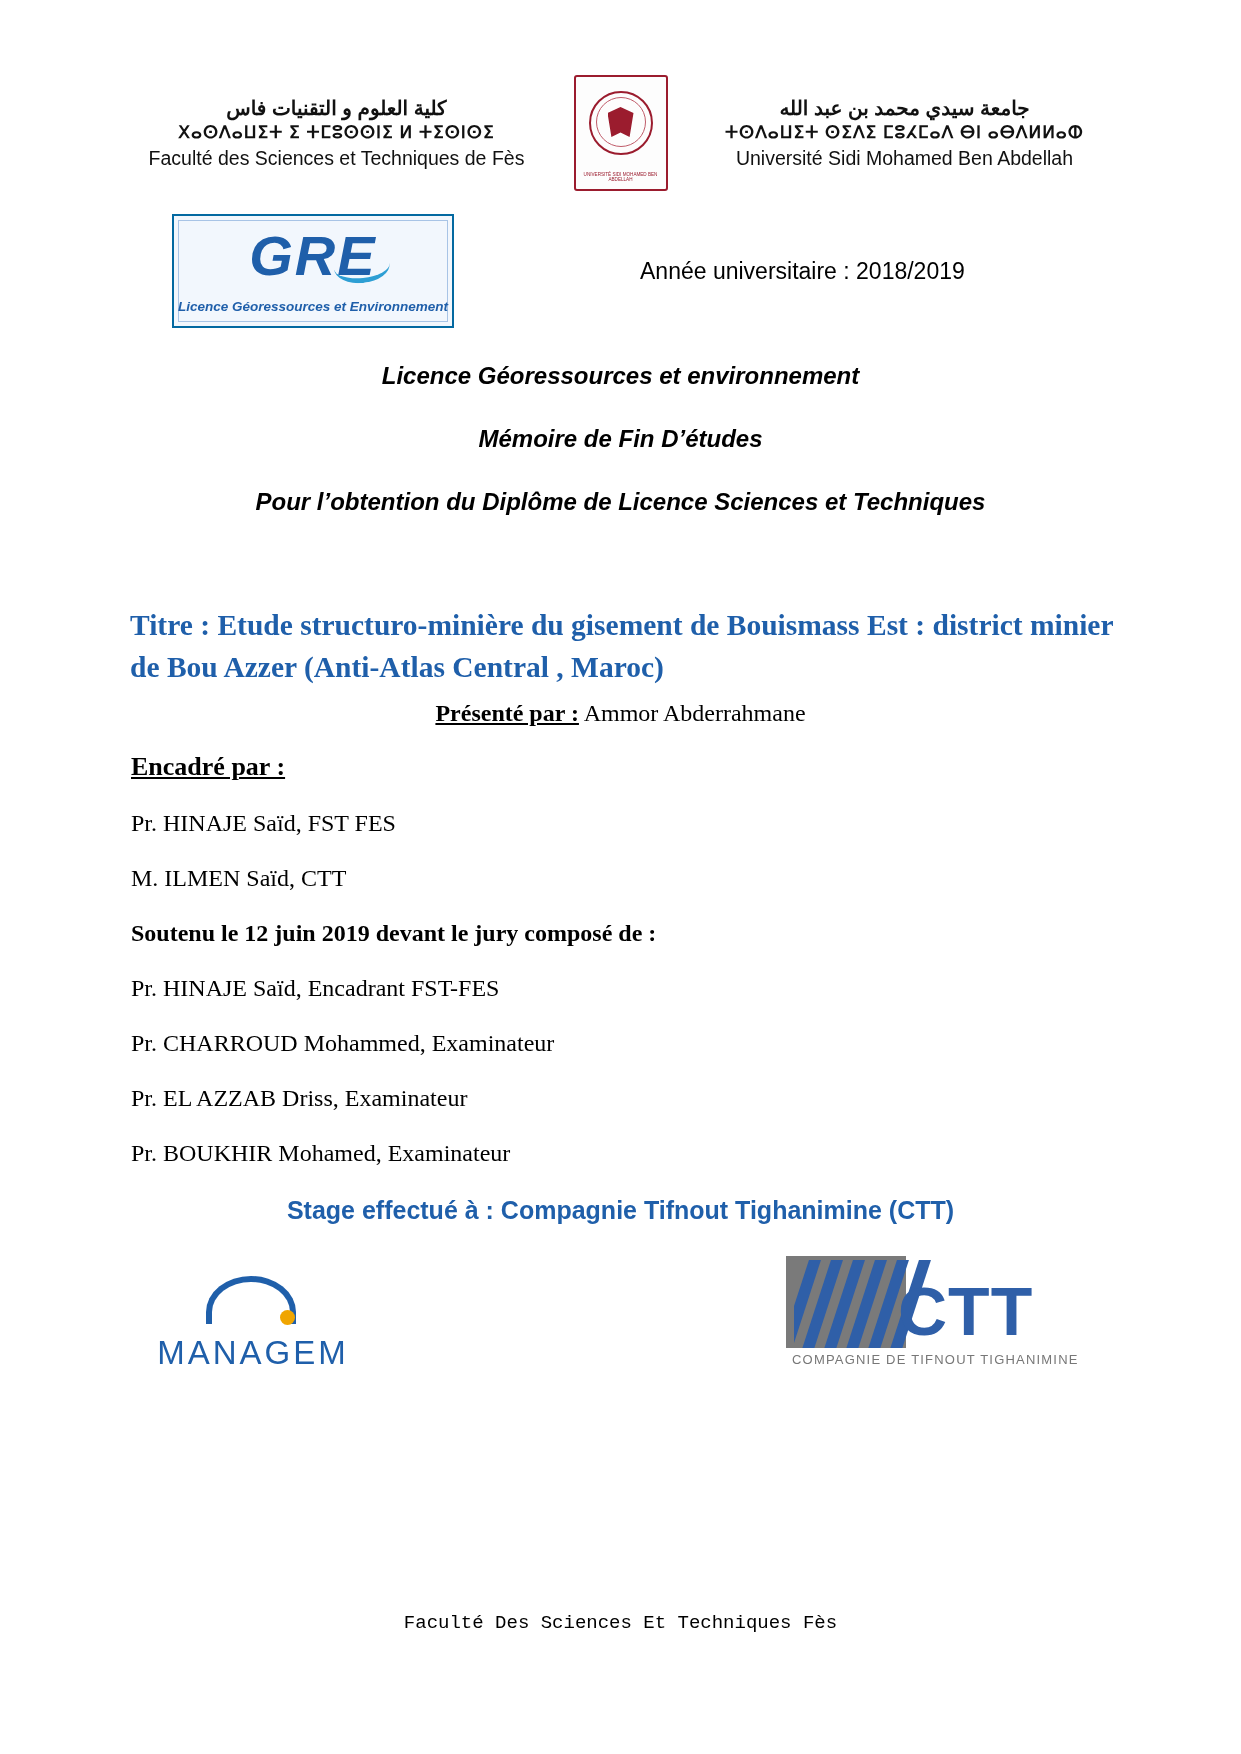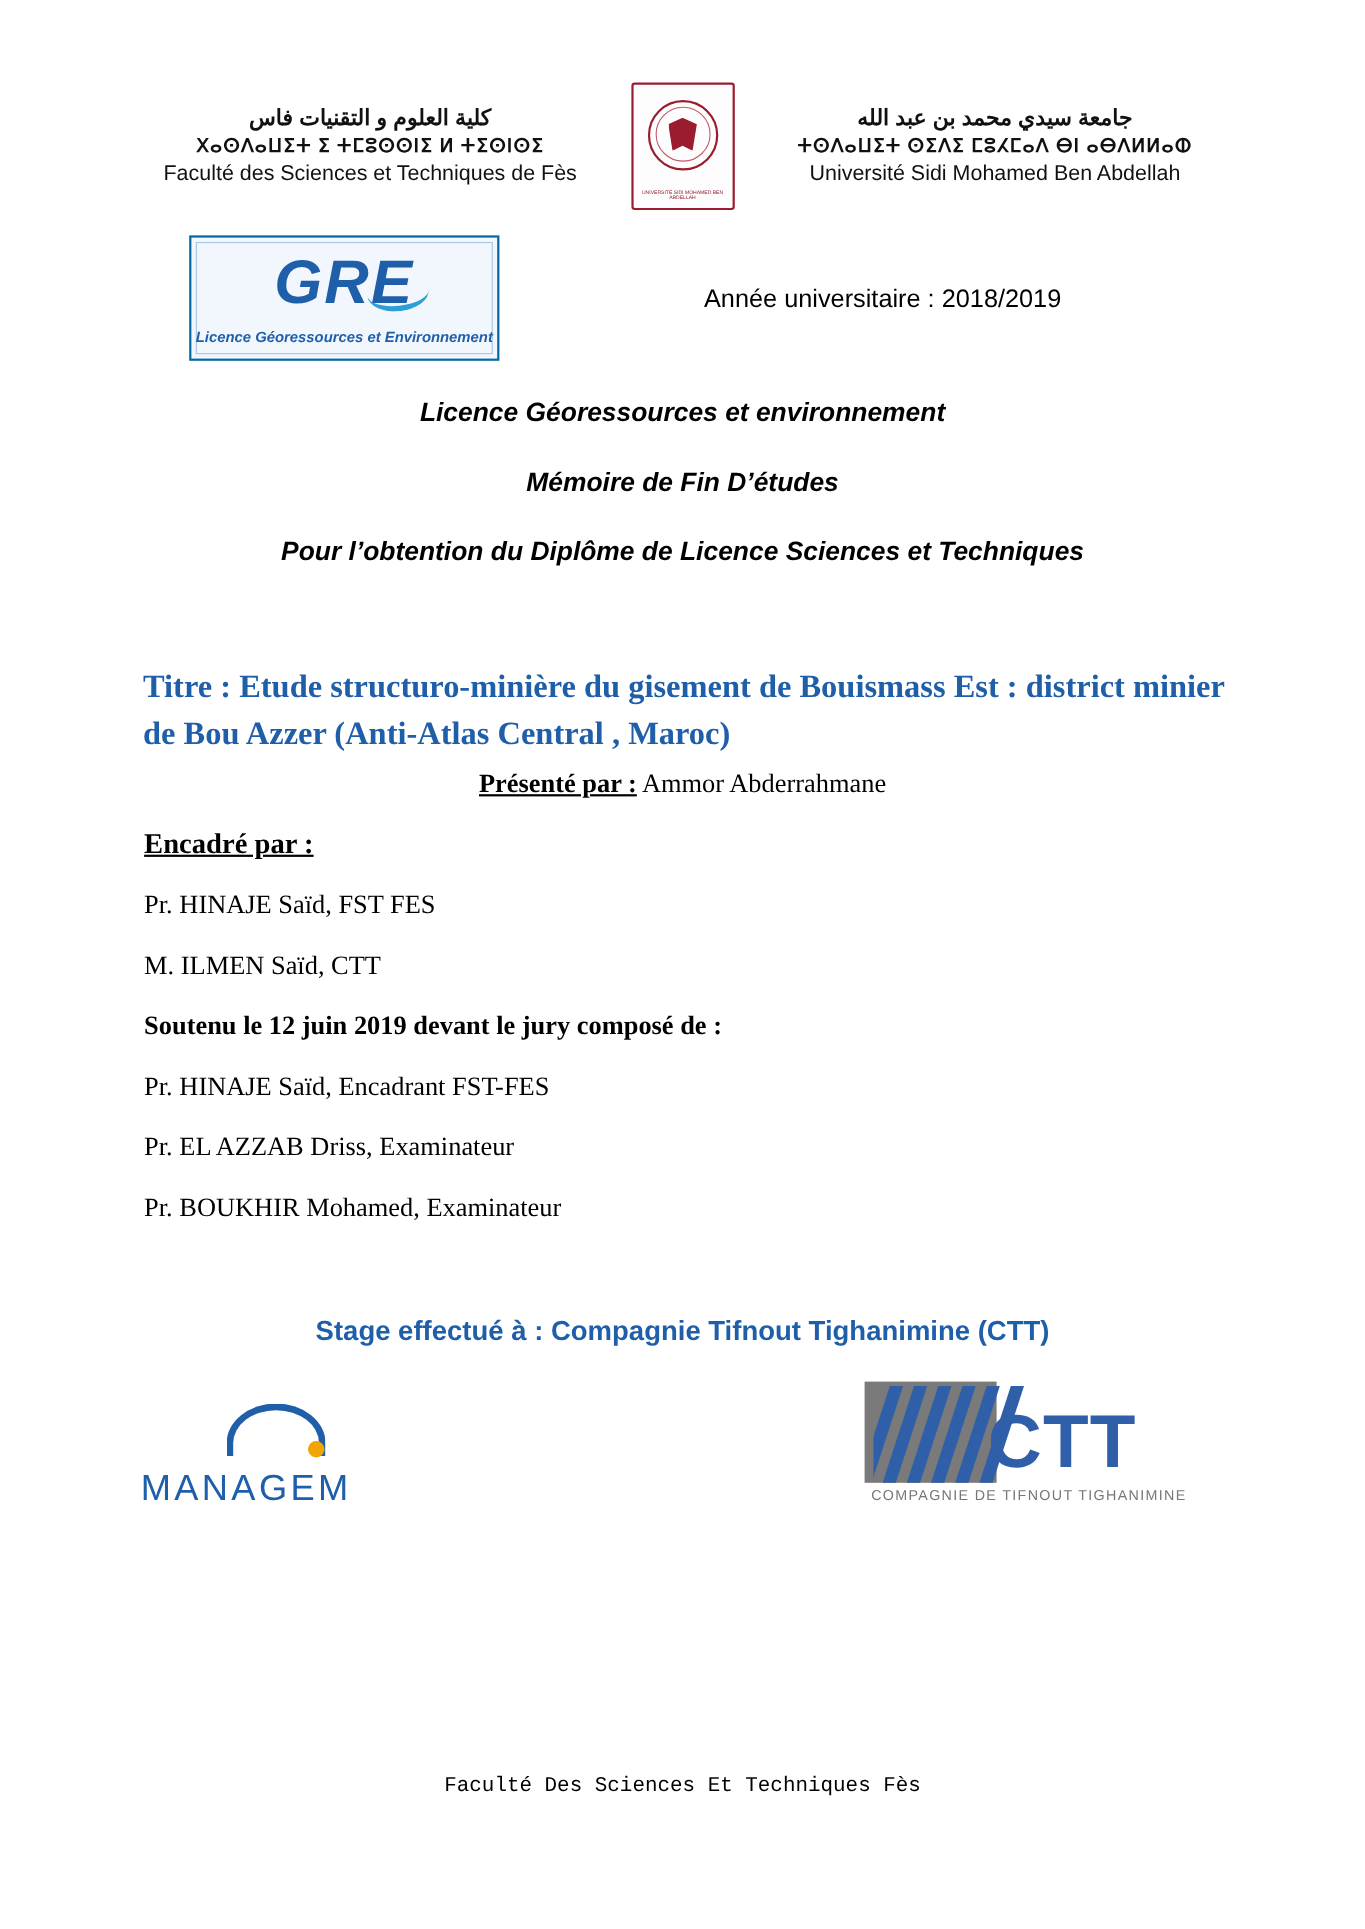--- a/index.html
+++ b/index.html
@@ -284,21 +284,21 @@
     width: 15px;
     height: 15px;
     border-radius: 50%;
     background: #f0a500;
   }
   .managem .word {
     position: absolute;
     left: 0;
     top: 62px;
     width: 250px;
-    text-align: left;
+    text-align: center;
     font-family: "Liberation Sans", sans-serif;
     font-size: 33px;
     letter-spacing: 3px;
     color: #1f5faa;
   }
 
   
   .ctt {
     position: absolute;
     left: 786px;
@@ -412,20 +412,21 @@
     <b>Présenté par :</b>
     <span>Ammor Abderrahmane</span>
   </div>
 
   <div class="block">
     <div class="head">Encadré par :</div>
     <div class="row">Pr. HINAJE Saïd, FST FES</div>
     <div class="row">M. ILMEN Saïd, CTT</div>
     <div class="row bold">Soutenu le 12 juin 2019 devant le jury composé de :</div>
     <div class="row">Pr. HINAJE Saïd, Encadrant FST-FES</div>
+    <div class="row">Pr. CHARROUD Mohammed, Examinateur</div>
     <div class="row">Pr. EL AZZAB Driss, Examinateur</div>
     <div class="row">Pr. BOUKHIR Mohamed, Examinateur</div>
   </div>
 
   <div class="stage">Stage effectué à : Compagnie Tifnout Tighanimine (CTT)</div>
 
   <div class="managem">
     <div class="arc"></div>
     <div class="dot"></div>
     <div class="word">MANAGEM</div>

